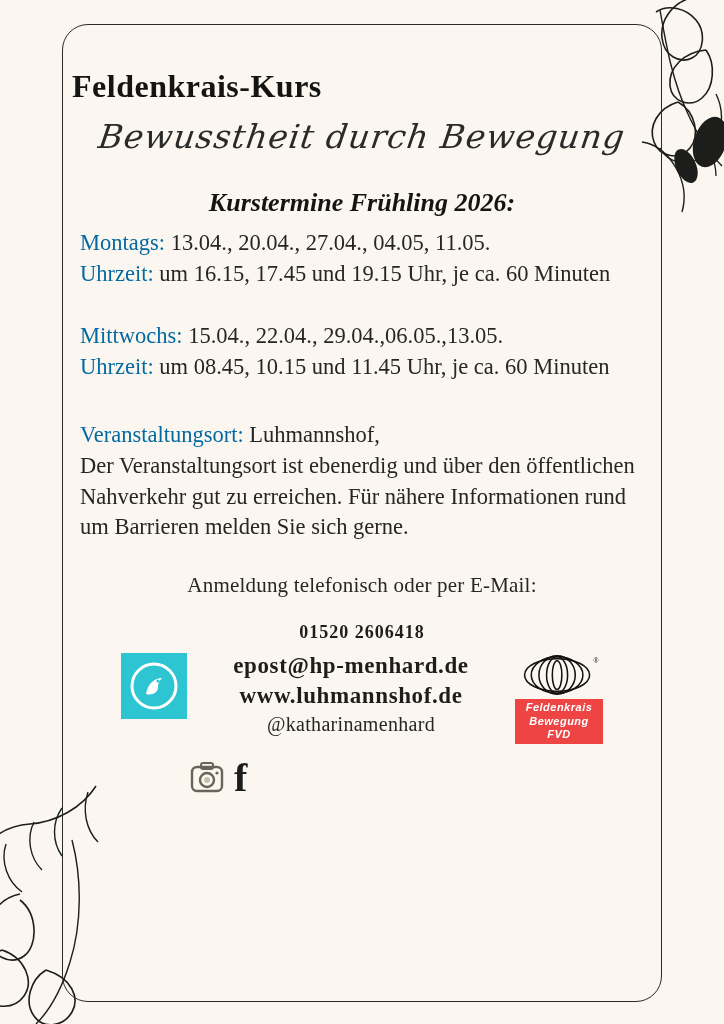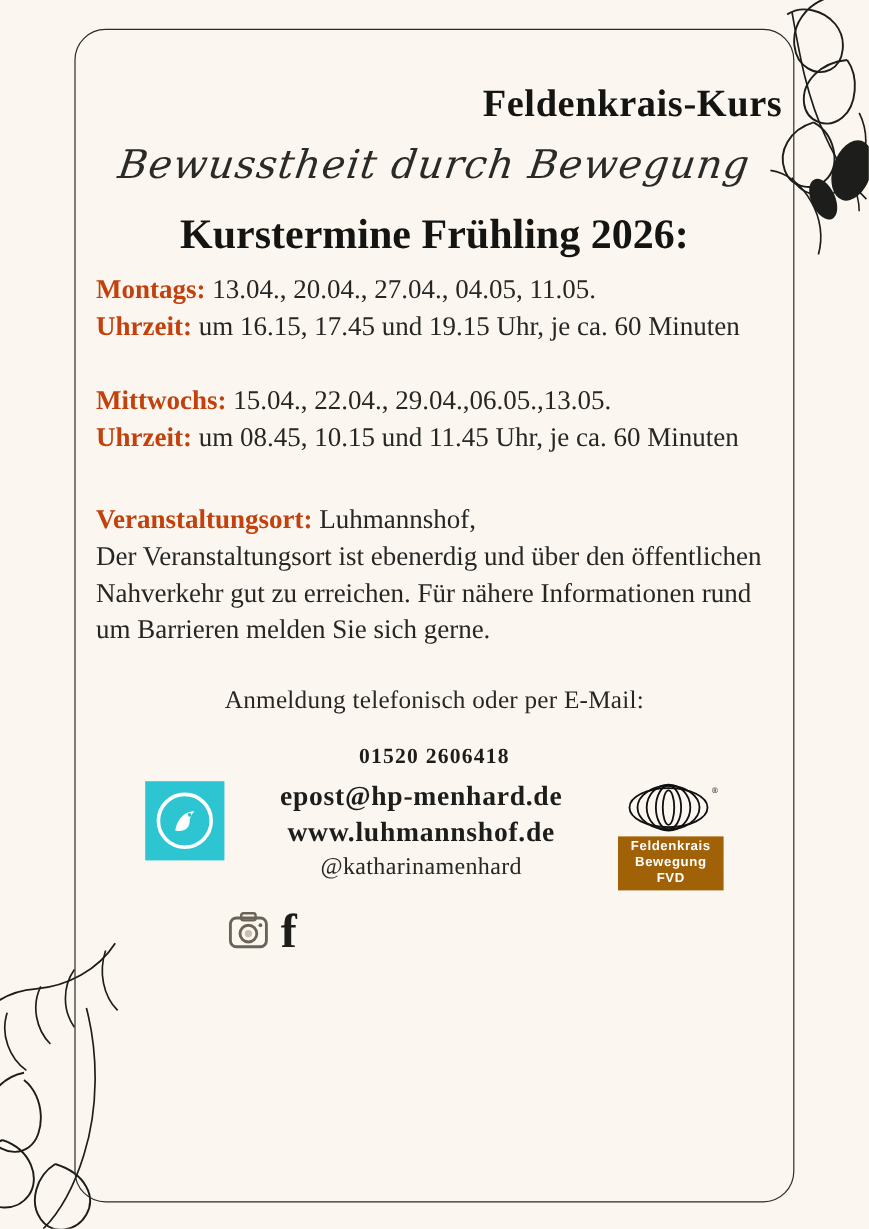--- a/index.html
+++ b/index.html
@@ -57,60 +57,61 @@
     position: absolute;
     left: 62px;
     top: 24px;
     width: 600px;
     height: 978px;
     box-sizing: border-box;
     padding: 44px 10px 0 10px;
   }
 
   .title {
-    text-align: right;
+    text-align: left;
     font-size: 32px;
     font-weight: 700;
     letter-spacing: 0.5px;
     color: #141413;
   }
 
   .script {
     text-align: center;
     font-family: "DejaVu Serif", serif;
     font-style: italic;
     font-size: 33px;
     font-weight: 400;
     color: #2a2a28;
     margin-top: 12px;
     letter-spacing: 1px;
     transform: skewX(-8deg);
   }
 
   .section-head {
     text-align: center;
-    font-size: 35px;
-    font-weight: 700;
-    margin-top: 20px;
+    font-size: 26px;
+    font-weight: 700;
+    margin-top: 32px;
     color: #141413;
+    font-style: italic;
   }
 
   .block {
     margin-top: 10px;
     padding: 0 8px 0 8px;
   }
 
   .line {
     font-size: 22.5px;
     line-height: 1.36;
     color: #262624;
   }
   .line b {
-    font-weight: 700;
-    color: #c2410c;
+    font-weight: 400;
+    color: #0369a1;
   }
 
   .gap {
     height: 22px;
   }
   .gap-lg {
     height: 28px;
   }
 
   .contact-intro {
@@ -169,29 +170,30 @@
     flex: none;
     width: 88px;
     text-align: center;
     margin-top: 2px;
   }
   .fk-rings {
     height: 44px;
     display: block;
   }
   .fk-words {
-    background: #a16207;
+    background: #ef4444;
     color: #fff;
     font-size: 11px;
     font-weight: 700;
     letter-spacing: 0.5px;
     line-height: 1.25;
     padding: 2px 3px;
     font-family: "Liberation Sans", sans-serif;
     margin-top: 2px;
+    font-style: italic;
   }
 
   .social-row {
     display: flex;
     gap: 10px;
     align-items: center;
     margin-top: 16px;
     padding-left: 118px;
   }
   .ig-icon {

